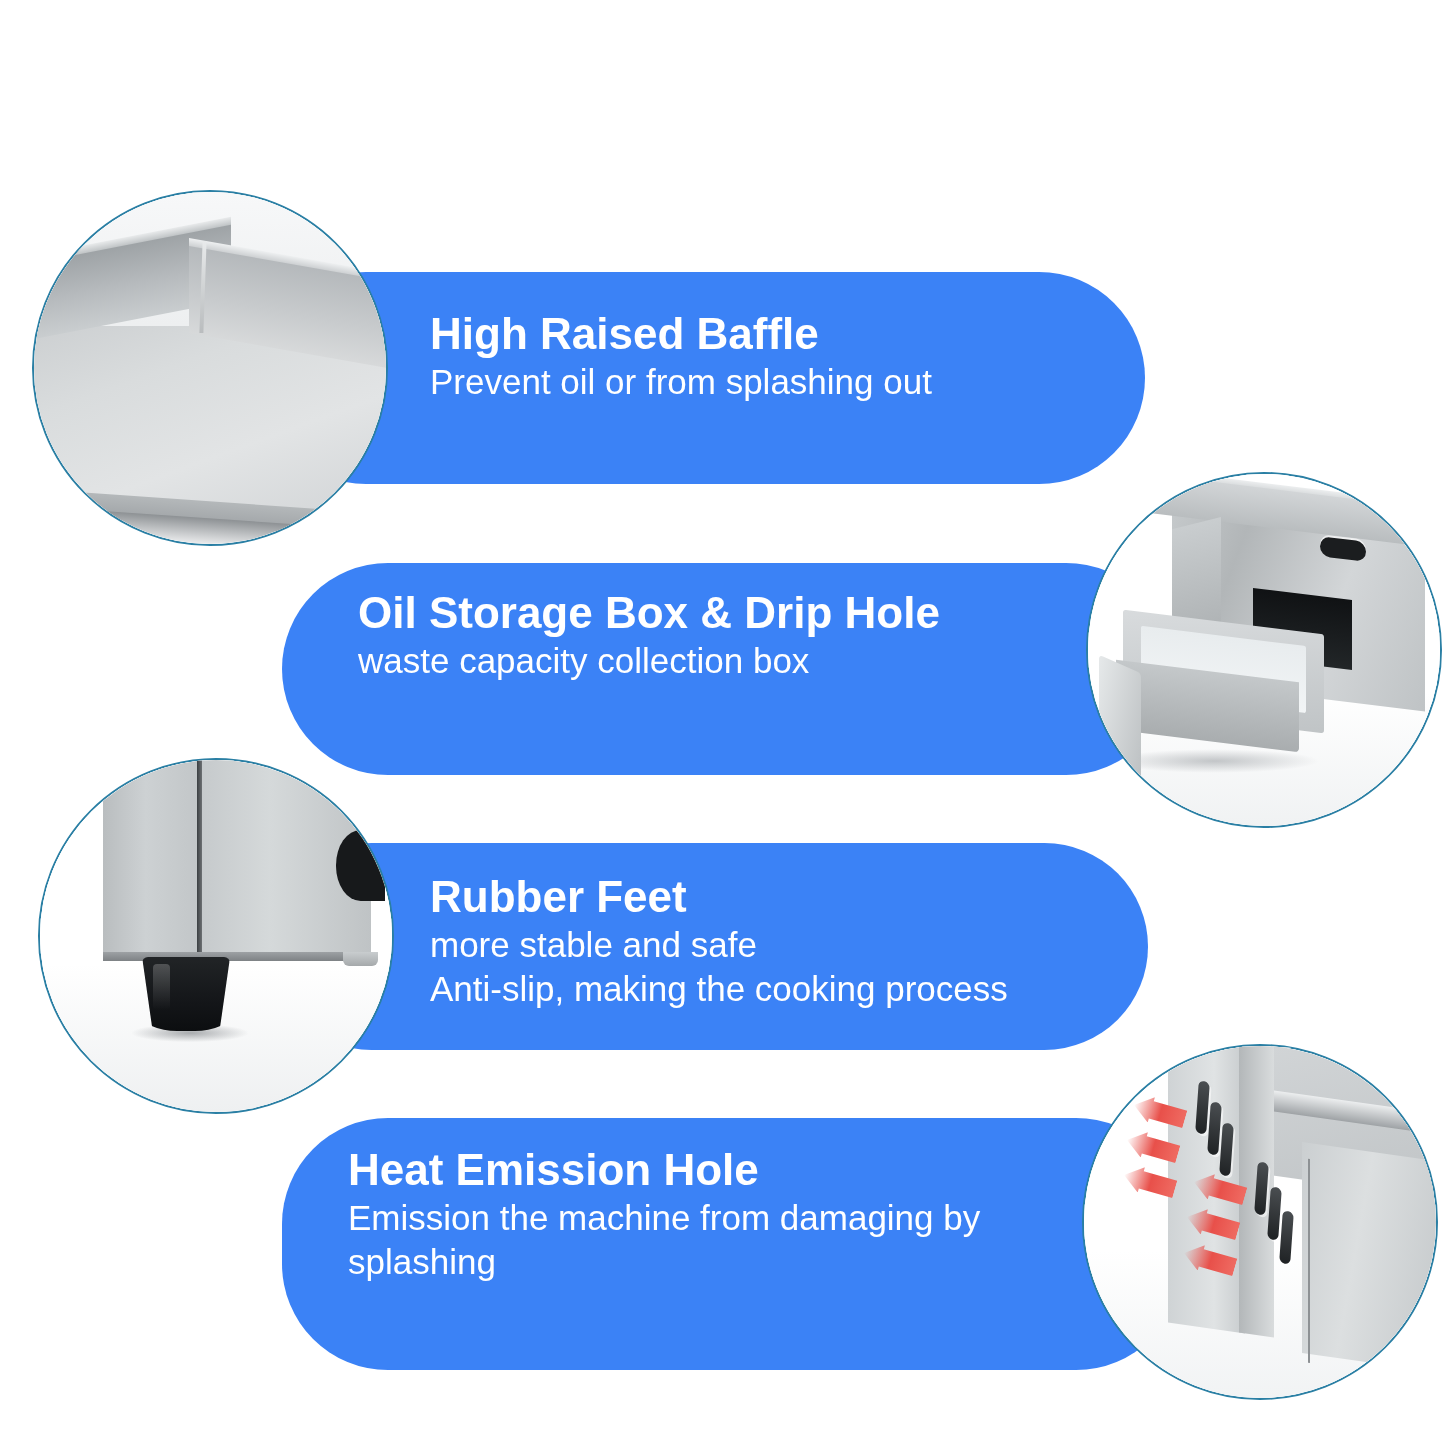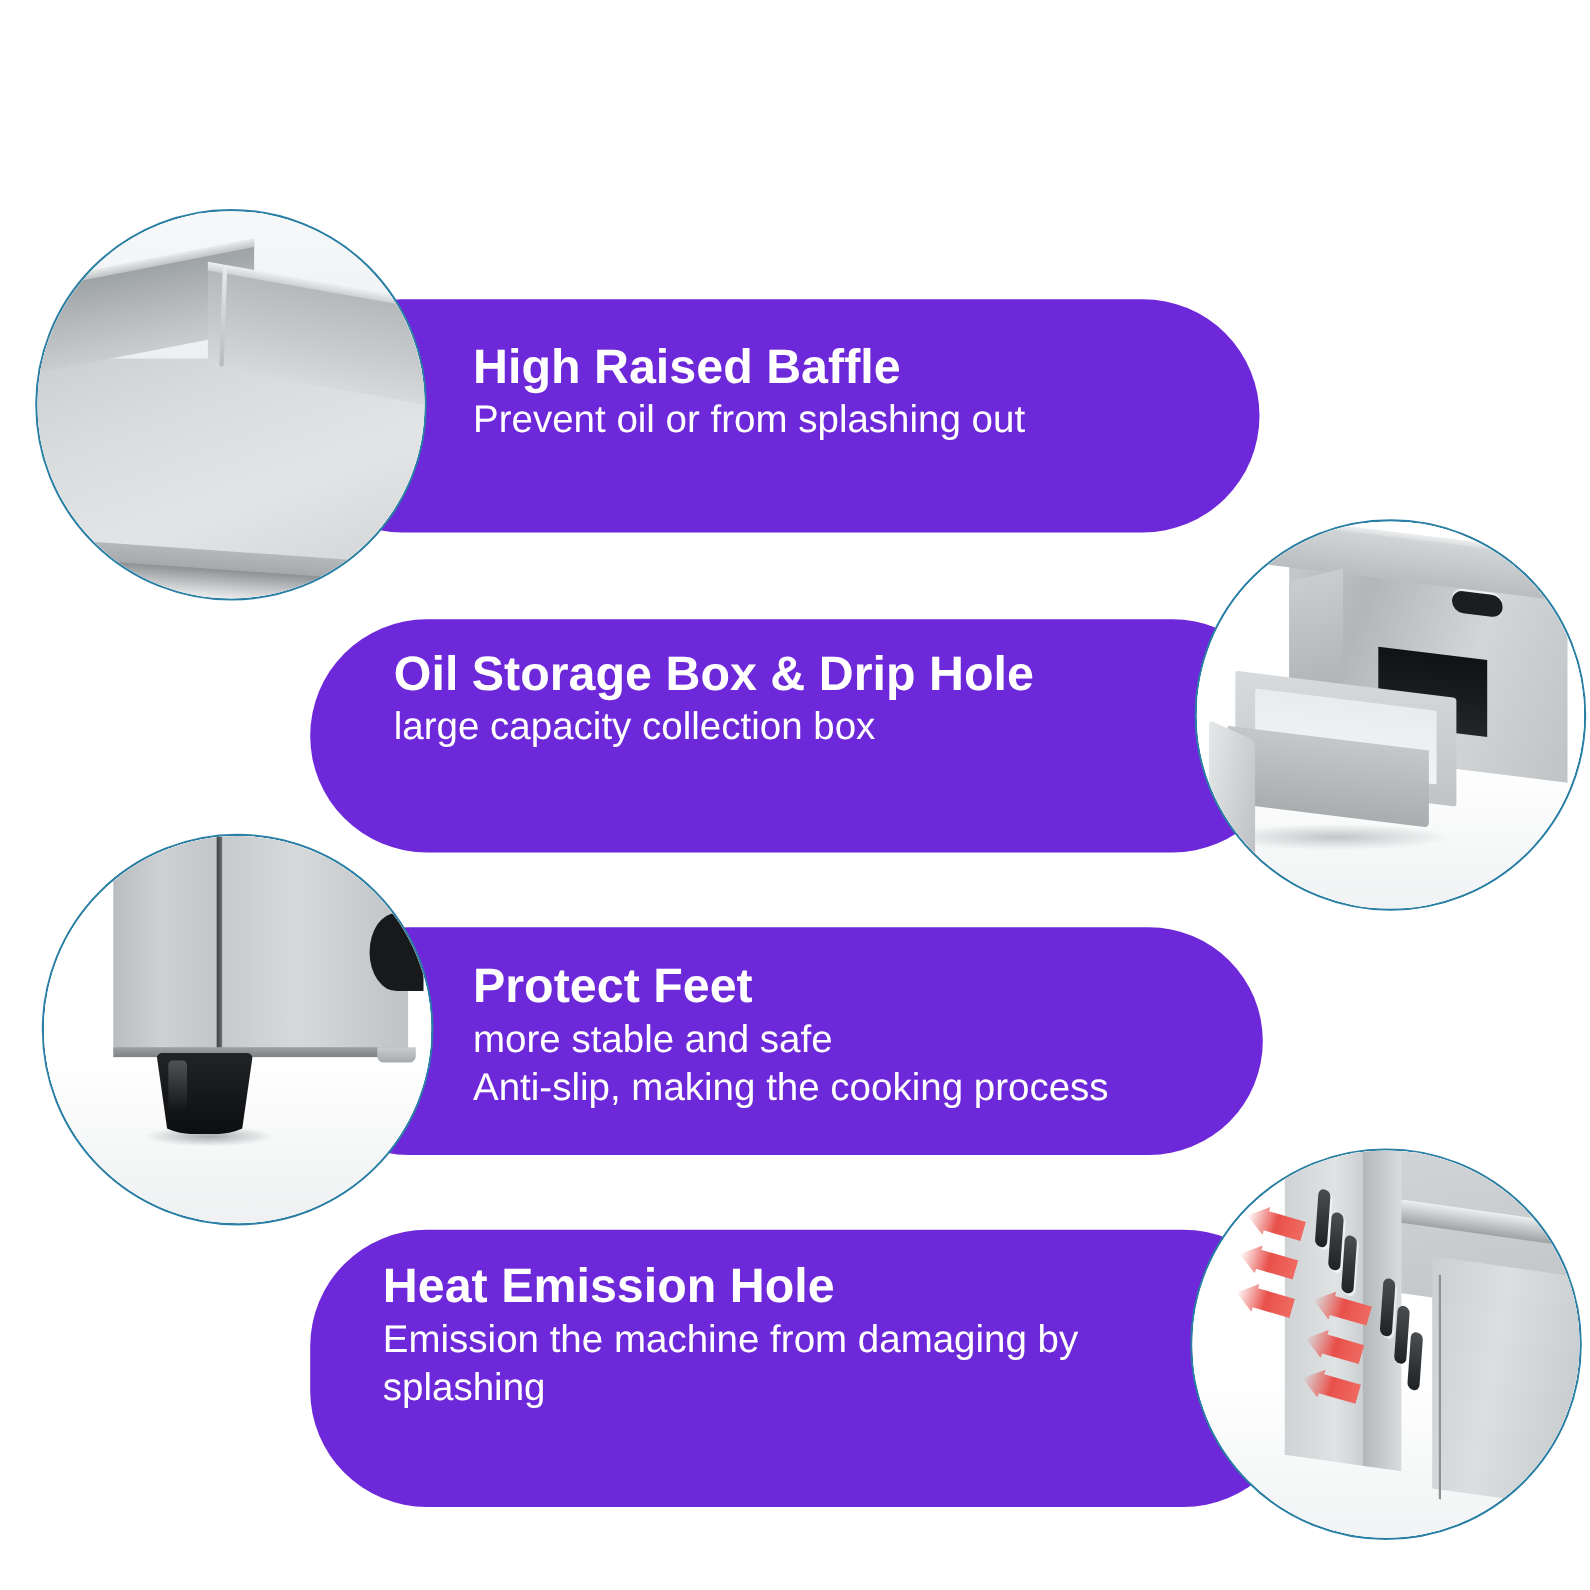--- a/index.html
+++ b/index.html
@@ -27,21 +27,21 @@
     letter-spacing:-0.5px;
     transform:scaleX(0.93);
     transform-origin:left center;
     white-space:nowrap;
     text-shadow:0 1px 2px rgba(0,0,0,0.12);
   }
 
   
   .pill{
     position:absolute;
-    background:#6d28d9;
+    background:#3b82f6;
     box-sizing:border-box;
     z-index:2;
   }
   .pill .p-title{
     color:#ffffff;font-weight:bold;font-size:44px;line-height:52px;
     white-space:nowrap;
   }
   .pill .p-desc{
     color:#ffffff;font-weight:normal;font-size:35px;line-height:44px;
   }
@@ -191,21 +191,21 @@
       <div class="g1-lipR"></div>
       <div class="g1-seam"></div>
       <div class="g1-front"></div>
       <div class="g1-shadow"></div>
     </div>
   </div>
 
   <div class="pill pill2">
     <div class="p-inner">
       <div class="p-title">Oil Storage Box &amp; Drip Hole</div>
-      <div class="p-desc">large capacity collection box</div>
+      <div class="p-desc">waste capacity collection box</div>
     </div>
   </div>
 
   <div class="circle c2">
     <div class="scene">
       <div class="g2-bg"></div>
       <div class="g2-body"></div>
       <div class="g2-toplip"></div>
       <div class="g2-top"></div>
       <div class="g2-face"></div>
@@ -214,21 +214,21 @@
       <div class="g2-shadow"></div>
       <div class="g2-drawer"></div>
       <div class="g2-drawer-in"></div>
       <div class="g2-drawer-fr"></div>
       <div class="g2-handle"></div>
     </div>
   </div>
 
   <div class="pill pill3">
     <div class="p-inner">
-      <div class="p-title">Protect Feet</div>
+      <div class="p-title">Rubber Feet</div>
       <div class="p-desc">more stable and safe</div>
       <div class="p-desc">Anti-slip, making the cooking process</div>
     </div>
   </div>
 
   <div class="circle c3">
     <div class="scene">
       <div class="g3-bg"></div>
       <div class="g3-panelL"></div>
       <div class="g3-panelR"></div>

